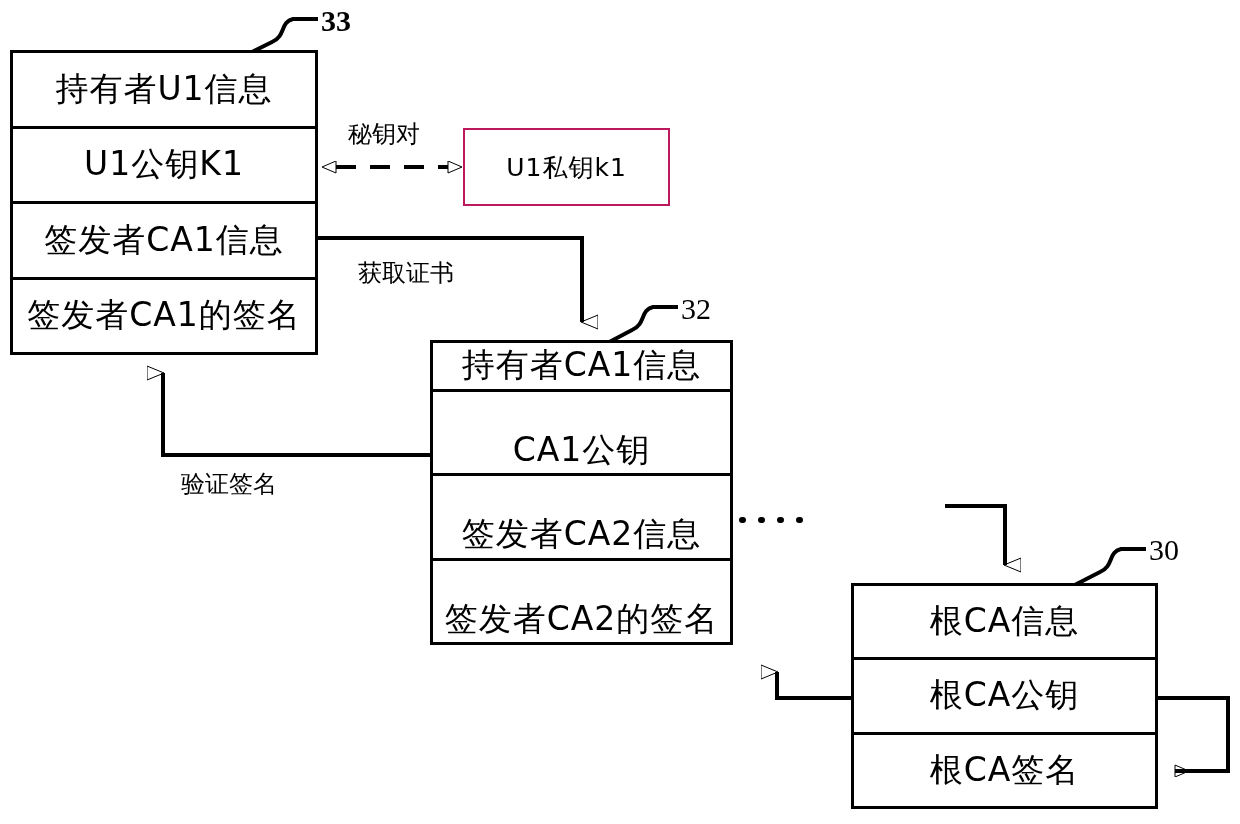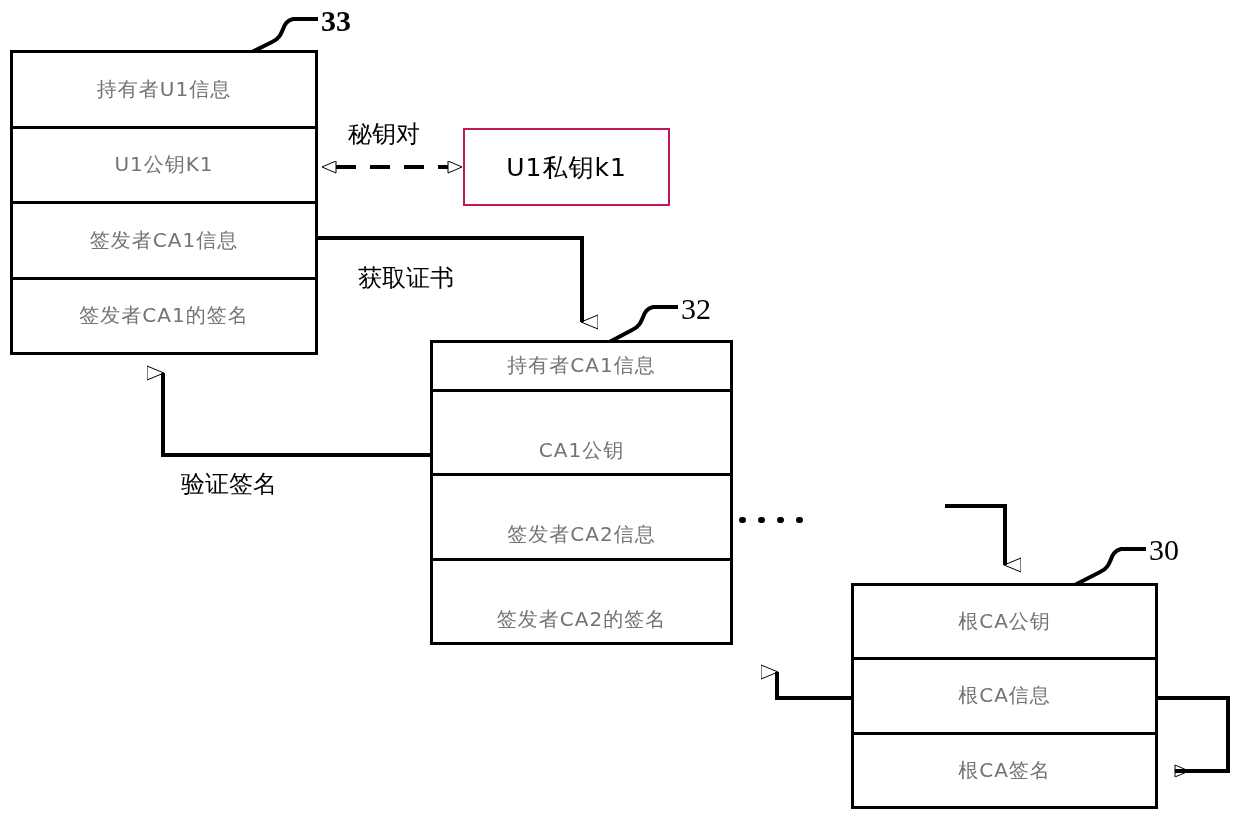--- a/index.html
+++ b/index.html
@@ -35,24 +35,24 @@
     align-items: center;
     justify-content: center;
     border-bottom: 3px solid #000;
     background: #fff;
   }
   .cert-row:last-child {
     border-bottom: none;
   }
   .cert-row .row-label {
     font-family: "DejaVu Sans", "Liberation Sans", sans-serif;
-    font-size: 20px;
+    font-size: 33px;
     letter-spacing: 1px;
     white-space: nowrap;
-    color: #737373;
+    color: #000000;
   }
   
   .plain-box {
     position: absolute;
     box-sizing: border-box;
     border: 2px solid #be185d;
     background: #fff;
     display: flex;
     align-items: center;
     justify-content: center;
@@ -184,30 +184,30 @@
       <span class="row-label">签发者CA2信息</span>
     </div>
     <div class="cert-row">
       <span class="row-label">签发者CA2的签名</span>
     </div>
   </div>
   <div class="ref-num" style="left:681px; top:294px;">32</div>
 
   <div class="cert-box" style="left:851px; top:583px; width:307px; height:226px;">
     <div class="cert-row">
+      <span class="row-label">根CA信息</span>
+    </div>
+    <div class="cert-row">
       <span class="row-label">根CA公钥</span>
     </div>
     <div class="cert-row">
-      <span class="row-label">根CA信息</span>
-    </div>
-    <div class="cert-row">
       <span class="row-label">根CA签名</span>
     </div>
   </div>
   <div class="ref-num" style="left:1149px; top:535px;">30</div>
 
   <div class="edge-label" style="left:336px; top:122px;margin-left:12px;">秘钥对</div>
 
-  <div class="edge-label" style="left:358px; top:268px;font-family:Liberation Mono, monospace;">获取证书</div>
+  <div class="edge-label" style="left:358px; top:261px;">获取证书</div>
 
   <div class="edge-label" style="left:181px; top:472px;">验证签名</div>
 
 </div>
 
 </body></html>

